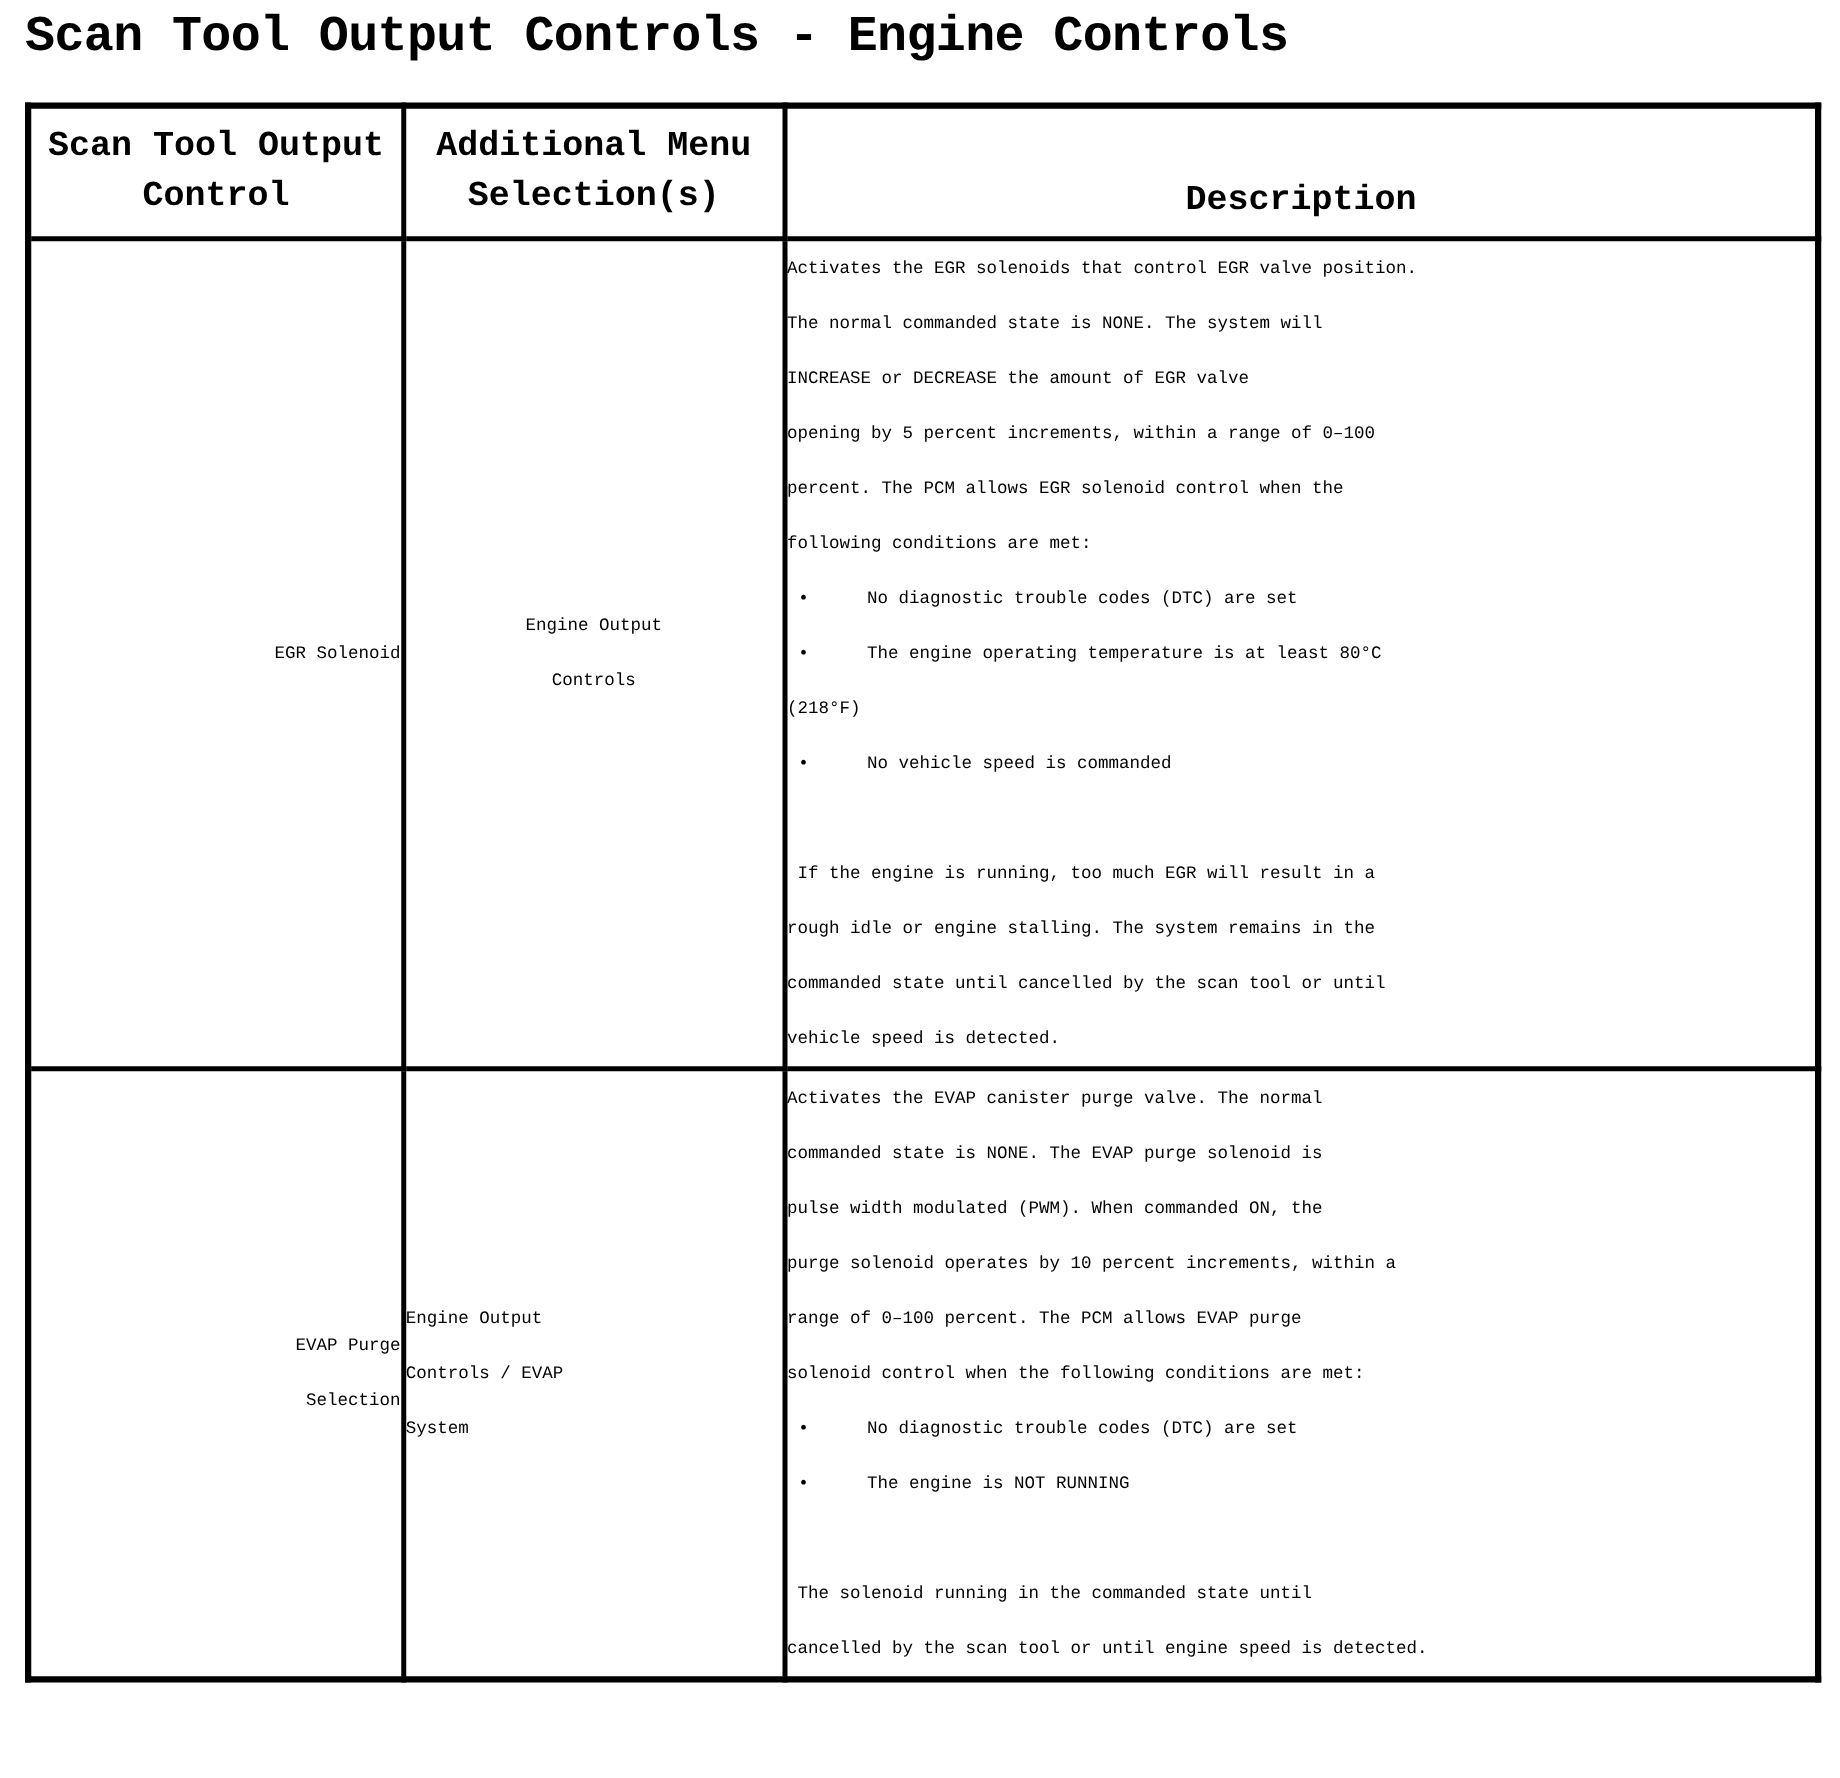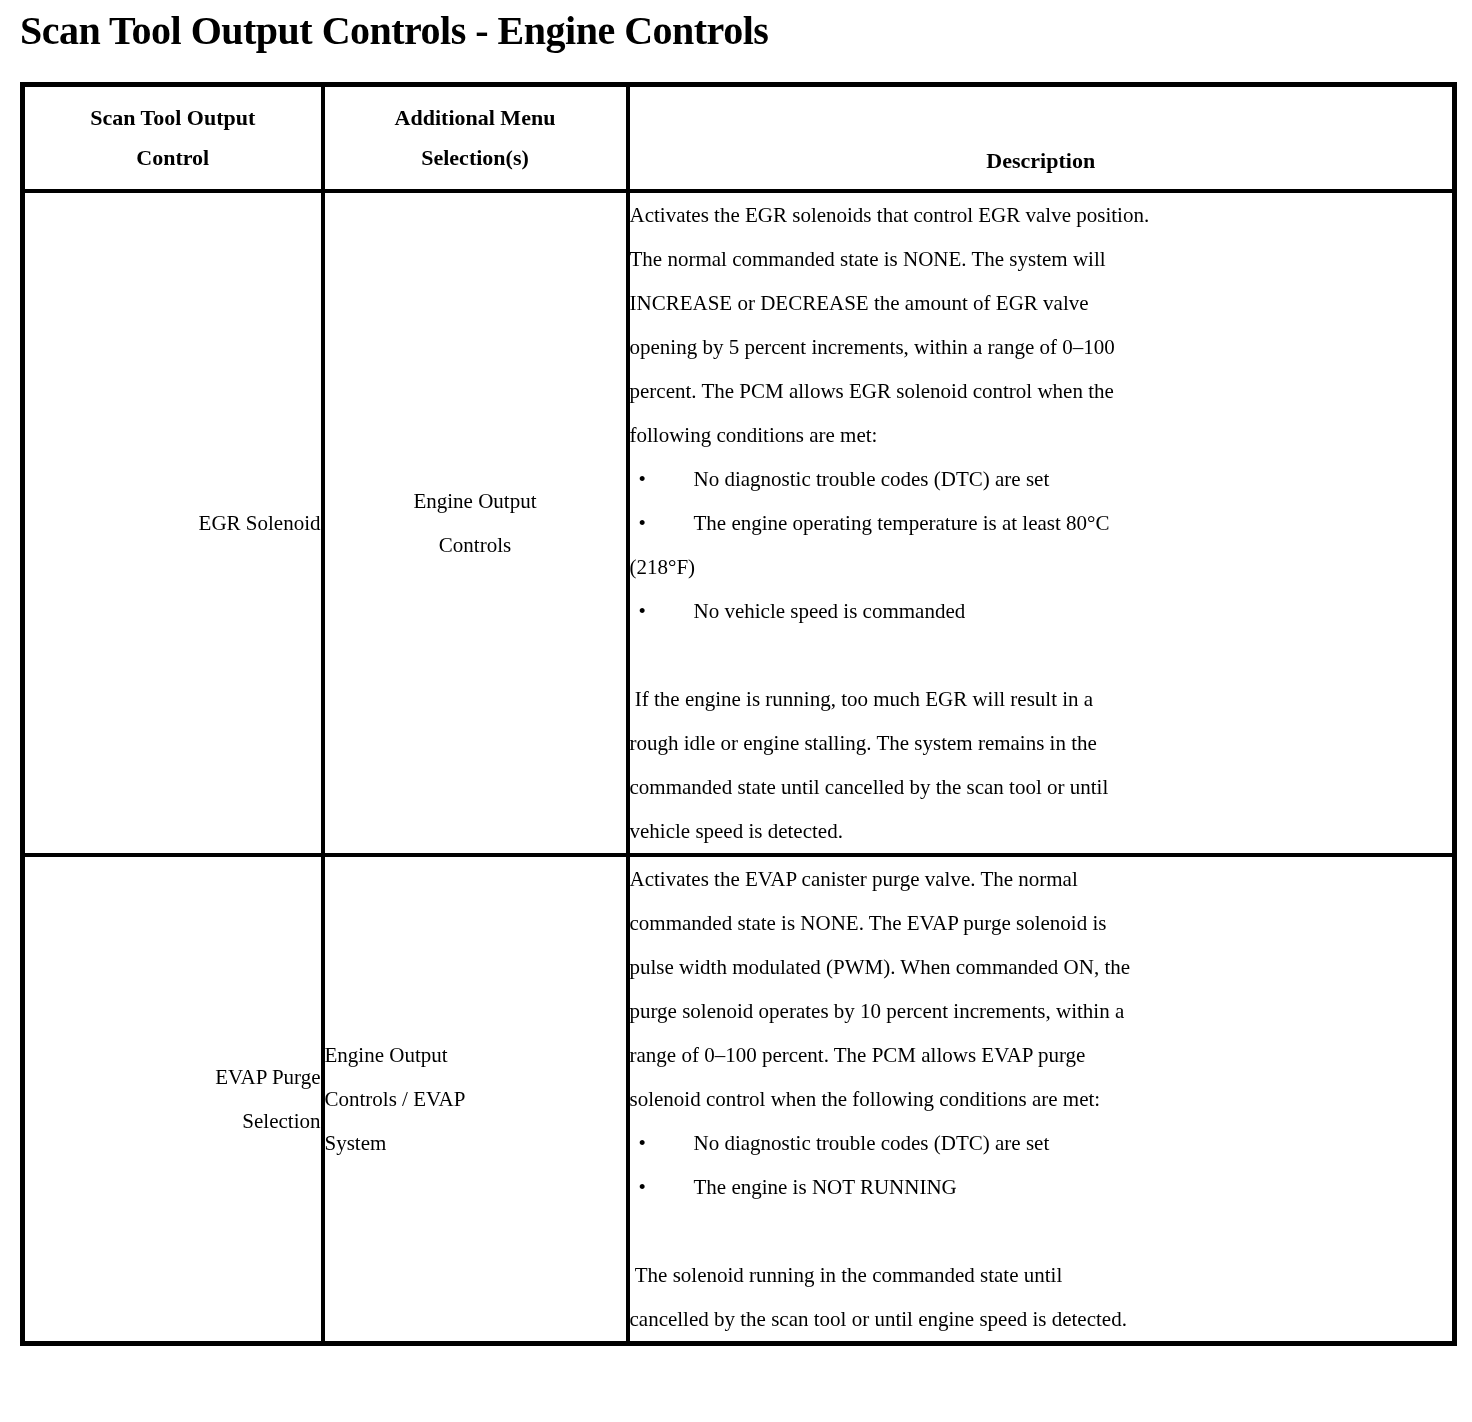--- a/index.html
+++ b/index.html
@@ -2,21 +2,21 @@
 <html><head>
 <meta charset="utf-8">
 <style>
   * { box-sizing: border-box; }
   html, body { margin: 0; padding: 0; background: #ffffff; }
   .page {
     width: 1472px;
     height: 1422px;
     background: #ffffff;
     color: #000000;
-    font-family: Liberation Serif, serif;
+    font-family: Liberation Mono, monospace;
     overflow: hidden;
   }
   .title {
     margin: 0;
     padding: 6px 0 0 20px;
     font-size: 40px;
     line-height: 50px;
     font-weight: bold;
     letter-spacing: -0.5px;
     white-space: nowrap;
@@ -27,33 +27,33 @@
     margin: 26px 0 0 20px;
     width: 1432px;
     border: 5px solid #000000;
   }
   .tbl th, .tbl td {
     border: 4px solid #000000;
     padding: 0;
   }
   .tbl thead tr { height: 106px; }
   .tbl th {
-    font-size: 22px;
+    font-size: 28px;
     font-weight: bold;
     line-height: 40px;
     text-align: center;
     white-space: pre-line;
     vertical-align: middle;
   }
   .tbl th.th-desc {
     vertical-align: bottom;
     padding-bottom: 8px;
   }
   .cell {
-    font-size: 21px;
+    font-size: 14px;
     line-height: 44px;
   }
   .control-cell {
     vertical-align: middle;
     padding-left: 11px;
     white-space: pre-line;
     text-align: right;
   }
   .menu-cell {
     vertical-align: middle;

